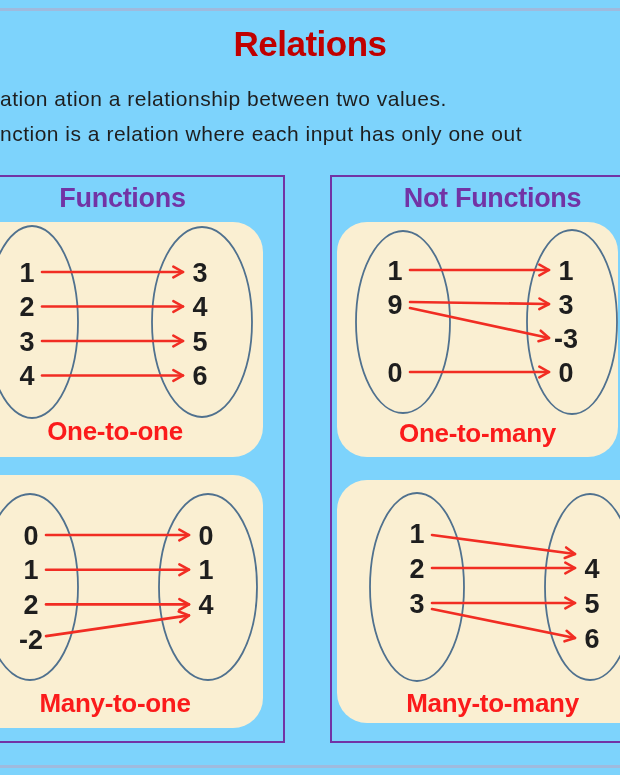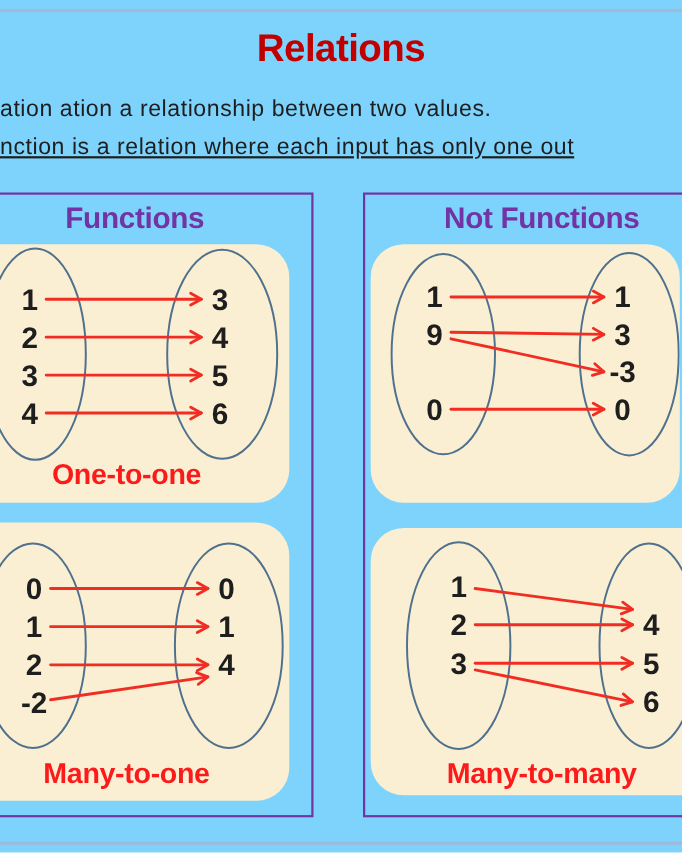--- a/index.html
+++ b/index.html
@@ -6,21 +6,21 @@
   .page{position:relative;width:620px;height:775px;overflow:hidden;background:#7dd3fc;
         font-family:"Liberation Sans",sans-serif;}
   .divider{position:absolute;left:0;width:620px;height:3px;background:var(--divider-blue,#9fbadd);}
   .divider.top{top:8px;}
   .divider.bottom{top:765px;}
   .page-title{position:absolute;top:24px;left:0;width:620px;margin:0;text-align:center;
         font-size:35px;font-weight:bold;letter-spacing:-0.5px;color:var(--title-red,#c00000);}
   .intro-line{position:absolute;white-space:nowrap;font-size:21px;letter-spacing:0.5px;
         color:var(--text-dark,#1e1e1e);}
   .intro-line.l1{top:87px;left:0;}
-  .intro-line.l2{top:122px;left:0;text-decoration:underline;}
+  .intro-line.l2{top:122px;left:0;}
   .slide{position:absolute;left:-40px;top:0;width:760px;height:775px;}
   .panel{position:absolute;top:175px;width:325px;height:568px;box-sizing:border-box;
         border:2px solid var(--purple,#7233a5);}
   .panel.left{left:0;}
   .panel.right{left:370px;}
   .panel-title{position:absolute;top:6px;left:0;width:100%;text-align:center;margin:0;
         font-size:27px;font-weight:bold;letter-spacing:-0.3px;color:var(--purple,#7233a5);}
   .card{position:absolute;background:var(--cream,#faefd2);border-radius:30px;}
   .card svg{position:absolute;left:0;top:0;}
   .card svg text{font-family:"Liberation Sans",sans-serif;font-size:27px;font-weight:600;
@@ -106,20 +106,21 @@
             <text x="58" y="159.5" text-anchor="middle">0</text>
             <text x="229" y="57.5" text-anchor="middle">1</text>
             <text x="229" y="91.5" text-anchor="middle">3</text>
             <text x="229" y="125.5" text-anchor="middle">-3</text>
             <text x="229" y="159.5" text-anchor="middle">0</text>
             <line x1="73" y1="48" x2="212" y2="48" stroke="#f12d23" stroke-width="2.6" stroke-linecap="round" marker-end="url(#ah-1-0)"></line>
             <line x1="73" y1="80" x2="212" y2="82" stroke="#f12d23" stroke-width="2.6" stroke-linecap="round" marker-end="url(#ah-1-0)"></line>
             <line x1="73" y1="86" x2="212" y2="116" stroke="#f12d23" stroke-width="2.6" stroke-linecap="round" marker-end="url(#ah-1-0)"></line>
             <line x1="73" y1="150" x2="212" y2="150" stroke="#f12d23" stroke-width="2.6" stroke-linecap="round" marker-end="url(#ah-1-0)"></line>
           </svg>
+        <div class="card-label" style="top: 196px;">One-to-many</div>
       </div>
       <div class="card" style="left: 5px; top: 303px; width: 311px; height: 243px;">
           <svg width="311" height="243">
             <defs>
               <marker id="ah-1-1" viewBox="0 0 14 14" refX="11" refY="7" markerWidth="15" markerHeight="15" markerUnits="userSpaceOnUse" orient="auto">
                 <path d="M2,2 L11,7 L2,12" fill="none" stroke="#f12d23" stroke-width="2.4" stroke-linecap="round" stroke-linejoin="round"></path>
               </marker>
             </defs>
             <ellipse cx="80" cy="107" rx="47" ry="94" fill="none" stroke="#50718e" stroke-width="1.8"></ellipse>
             <ellipse cx="253" cy="107" rx="45" ry="93" fill="none" stroke="#50718e" stroke-width="1.8"></ellipse>

